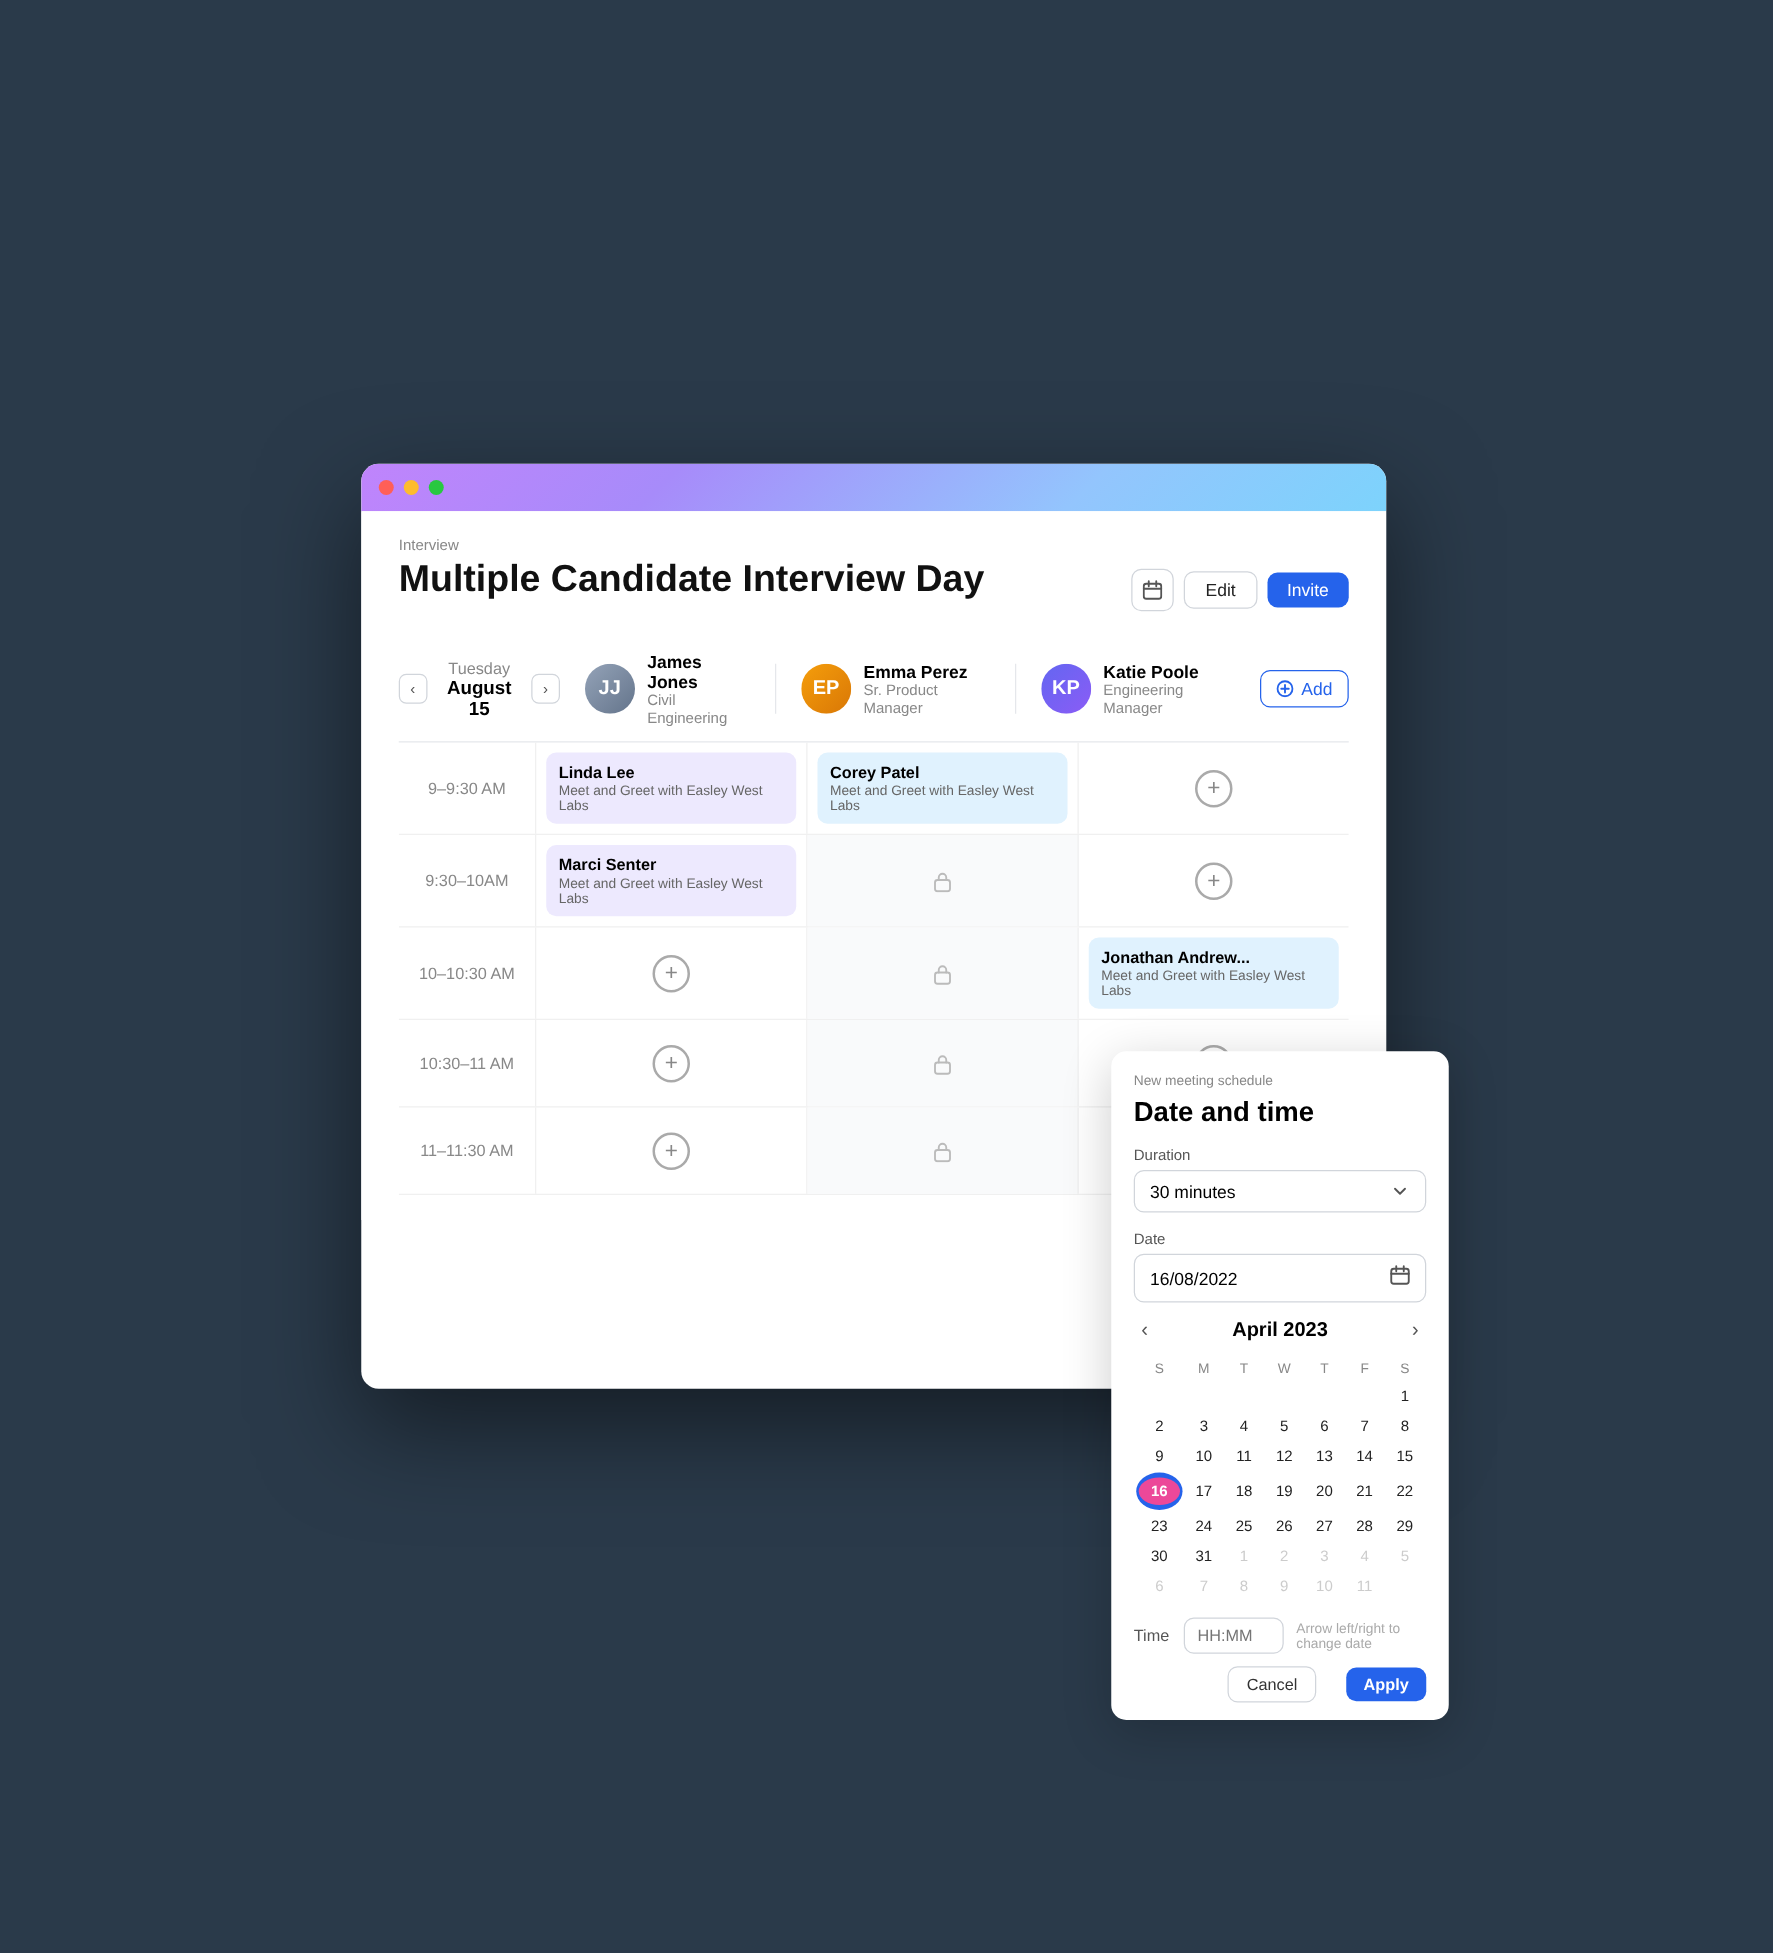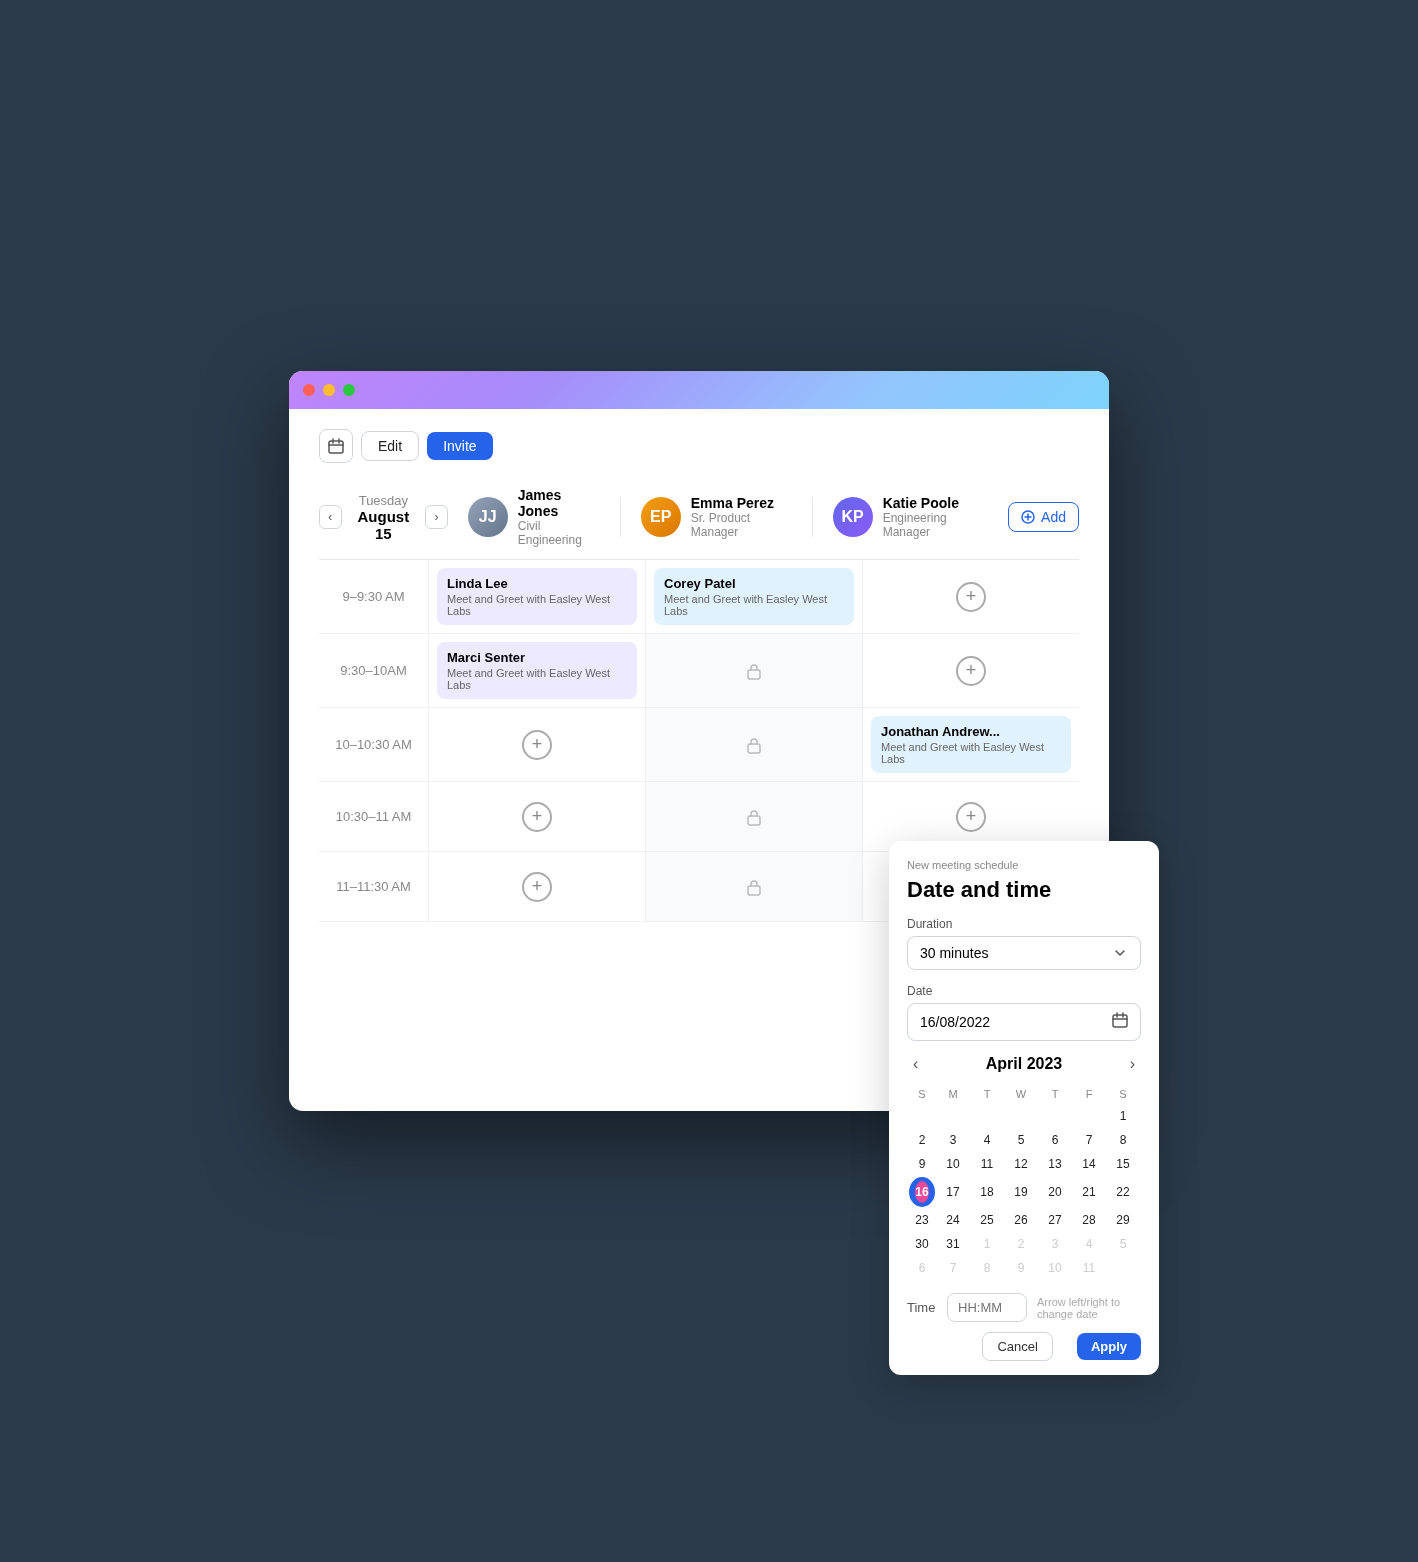--- a/index.html
+++ b/index.html
@@ -360,21 +360,21 @@
       color: #fff;
       border-radius: 50%;
       width: 26px;
       height: 26px;
       font-weight: 700;
     }
     .cal-grid td.today-highlight span {
       display: inline-flex;
       align-items: center;
       justify-content: center;
-      width: 14px;
+      width: 33px;
       height: 22px;
       background: #ec4899;
       border-radius: 50%;
       color: #fff;
     }
     .time-row {
       display: flex;
       align-items: center;
       gap: 10px;
       margin-bottom: 10px;
@@ -435,21 +435,23 @@
 
   <div class="main-window">
 
     <div class="window-titlebar">
       <div class="traffic-light tl-red"></div>
       <div class="traffic-light tl-yellow"></div>
       <div class="traffic-light tl-green"></div>
     </div>
 
     <div class="window-content" style="position:relative;">
+      <div class="breadcrumb">Interview</div>
       <div style="display:flex; align-items:center; justify-content:space-between; margin-bottom: 12px;">
+        <div class="page-title">Multiple Candidate Interview Day</div>
         <div class="header-actions" style="position:static;">
           <div class="btn-icon">
             <svg width="16" height="16" viewBox="0 0 16 16" fill="none">
               <rect x="1" y="3" width="14" height="12" rx="2" stroke="#555" stroke-width="1.5"></rect>
               <path d="M5 1v4M11 1v4M1 7h14" stroke="#555" stroke-width="1.5" stroke-linecap="round"></path>
             </svg>
           </div>
           <button class="btn-edit">Edit</button>
           <button class="btn-invite">Invite</button>
         </div>

